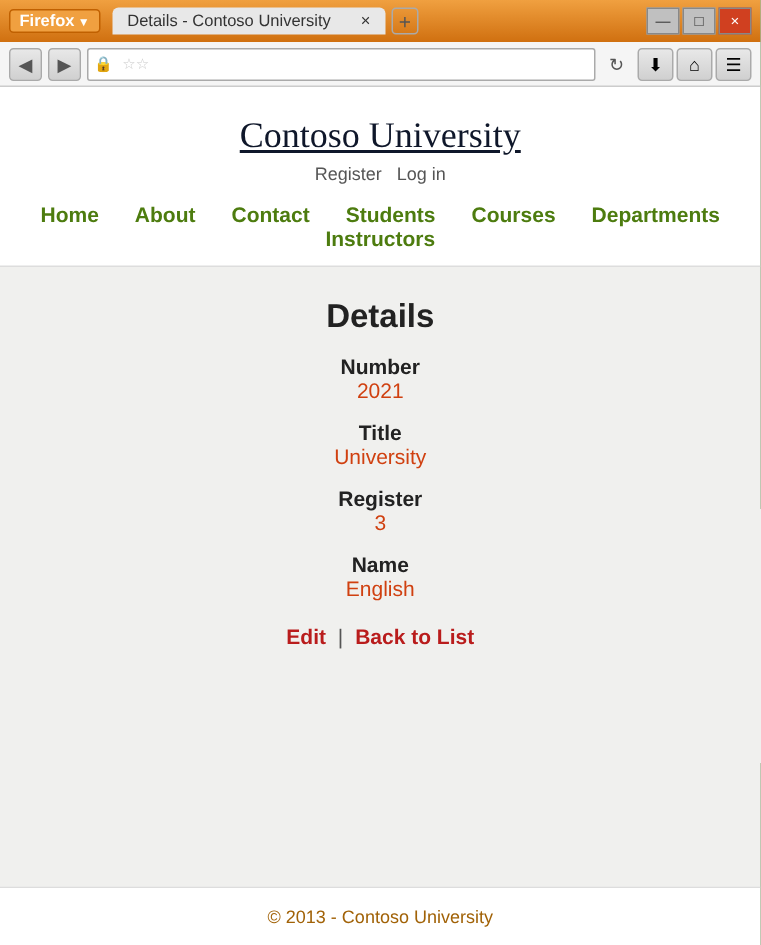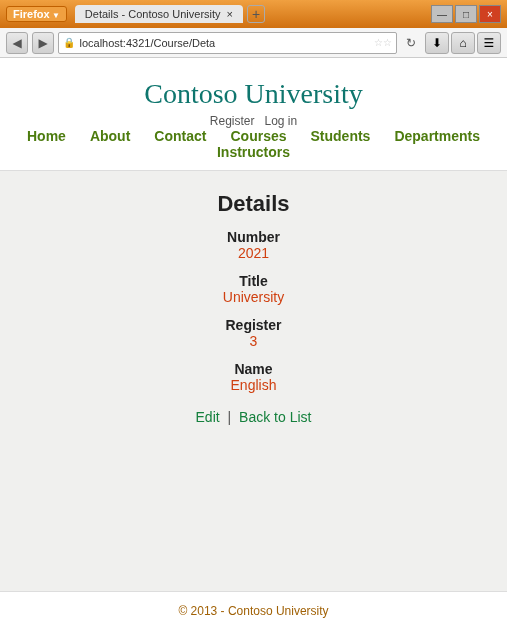--- a/index.html
+++ b/index.html
@@ -29,21 +29,21 @@
     }
     .titlebar-logo::after { content: " ▼"; font-size: 8px; }
     .title-tab {
       background: #e8e8e8;
       border-radius: 4px 4px 0 0;
       padding: 3px 10px;
       font-size: 11px;
       color: #333;
       display: flex;
       align-items: center;
-      gap: 6px;
+      gap: 20px;
       margin-right: 4px;
     }
     .title-tab-plus {
       background: transparent;
       border: 1px solid #aaa;
       border-radius: 3px;
       width: 18px;
       height: 18px;
       display: flex;
       align-items: center;
@@ -177,30 +177,31 @@
     }
 
     
     .site-header {
       background: white;
       padding: 20px 0 10px 0;
       text-align: center;
       border-bottom: 1px solid #ddd;
     }
     .site-title {
-      font-size: 28px;
-      color: #0f766e;
+      font-size: 24px;
+      color: #0f172a;
       font-family: Georgia, serif;
       font-weight: normal;
       margin-bottom: 4px;
+      text-decoration: underline;
     }
     .site-auth {
       font-size: 12px;
       color: #555;
-      margin-bottom: 0;
+      margin-bottom: 12px;
     }
     .site-auth a { color: #555; text-decoration: none; }
     .site-nav {
       display: flex;
       justify-content: center;
       flex-wrap: wrap;
       gap: 0;
     }
     .site-nav a {
       font-size: 14px;
@@ -234,22 +235,23 @@
       font-size: 14px;
       color: #d04010;
       margin-bottom: 2px;
     }
 
     .action-links {
       margin-top: 16px;
       font-size: 14px;
     }
     .action-links a {
-      color: #15803d;
+      color: #b91c1c;
       text-decoration: none;
+      font-weight: bold;
     }
     .action-links .sep { color: #555; margin: 0 4px; }
 
     
     .site-footer {
       background: white;
       text-align: center;
       padding: 12px;
       font-size: 12px;
       color: #a16207;
@@ -273,21 +275,20 @@
       <div class="win-btn">□</div>
       <div class="win-btn close">×</div>
     </div>
   </div>
 
   <div class="navbar">
     <div class="nav-arrow">◀</div>
     <div class="nav-arrow">▶</div>
     <div class="address-bar">
       <span class="lock-icon">🔒</span>
-      <span class="address-text">localhost:4321/Course/Deta</span>
       <span class="star-icons">☆☆</span>
     </div>
     <div class="refresh-btn">↻</div>
     <div class="nav-icons">
       <div class="nav-icon-btn">⬇</div>
       <div class="nav-icon-btn">⌂</div>
       <div class="nav-icon-btn">☰</div>
     </div>
   </div>
 
@@ -297,22 +298,22 @@
       <div class="site-title">Contoso University</div>
       <div class="site-auth">
         <a>Register</a>
         &nbsp;
         <a>Log in</a>
       </div>
       <nav class="site-nav">
         <a>Home</a>
         <a>About</a>
         <a>Contact</a>
+        <a>Students</a>
         <a>Courses</a>
-        <a>Students</a>
         <a>Departments</a>
         <a>Instructors</a>
       </nav>
     </div>
 
     <div class="main-content">
 
       <div class="detail-title">Details</div>
 
       <div class="detail-label">Number</div>

